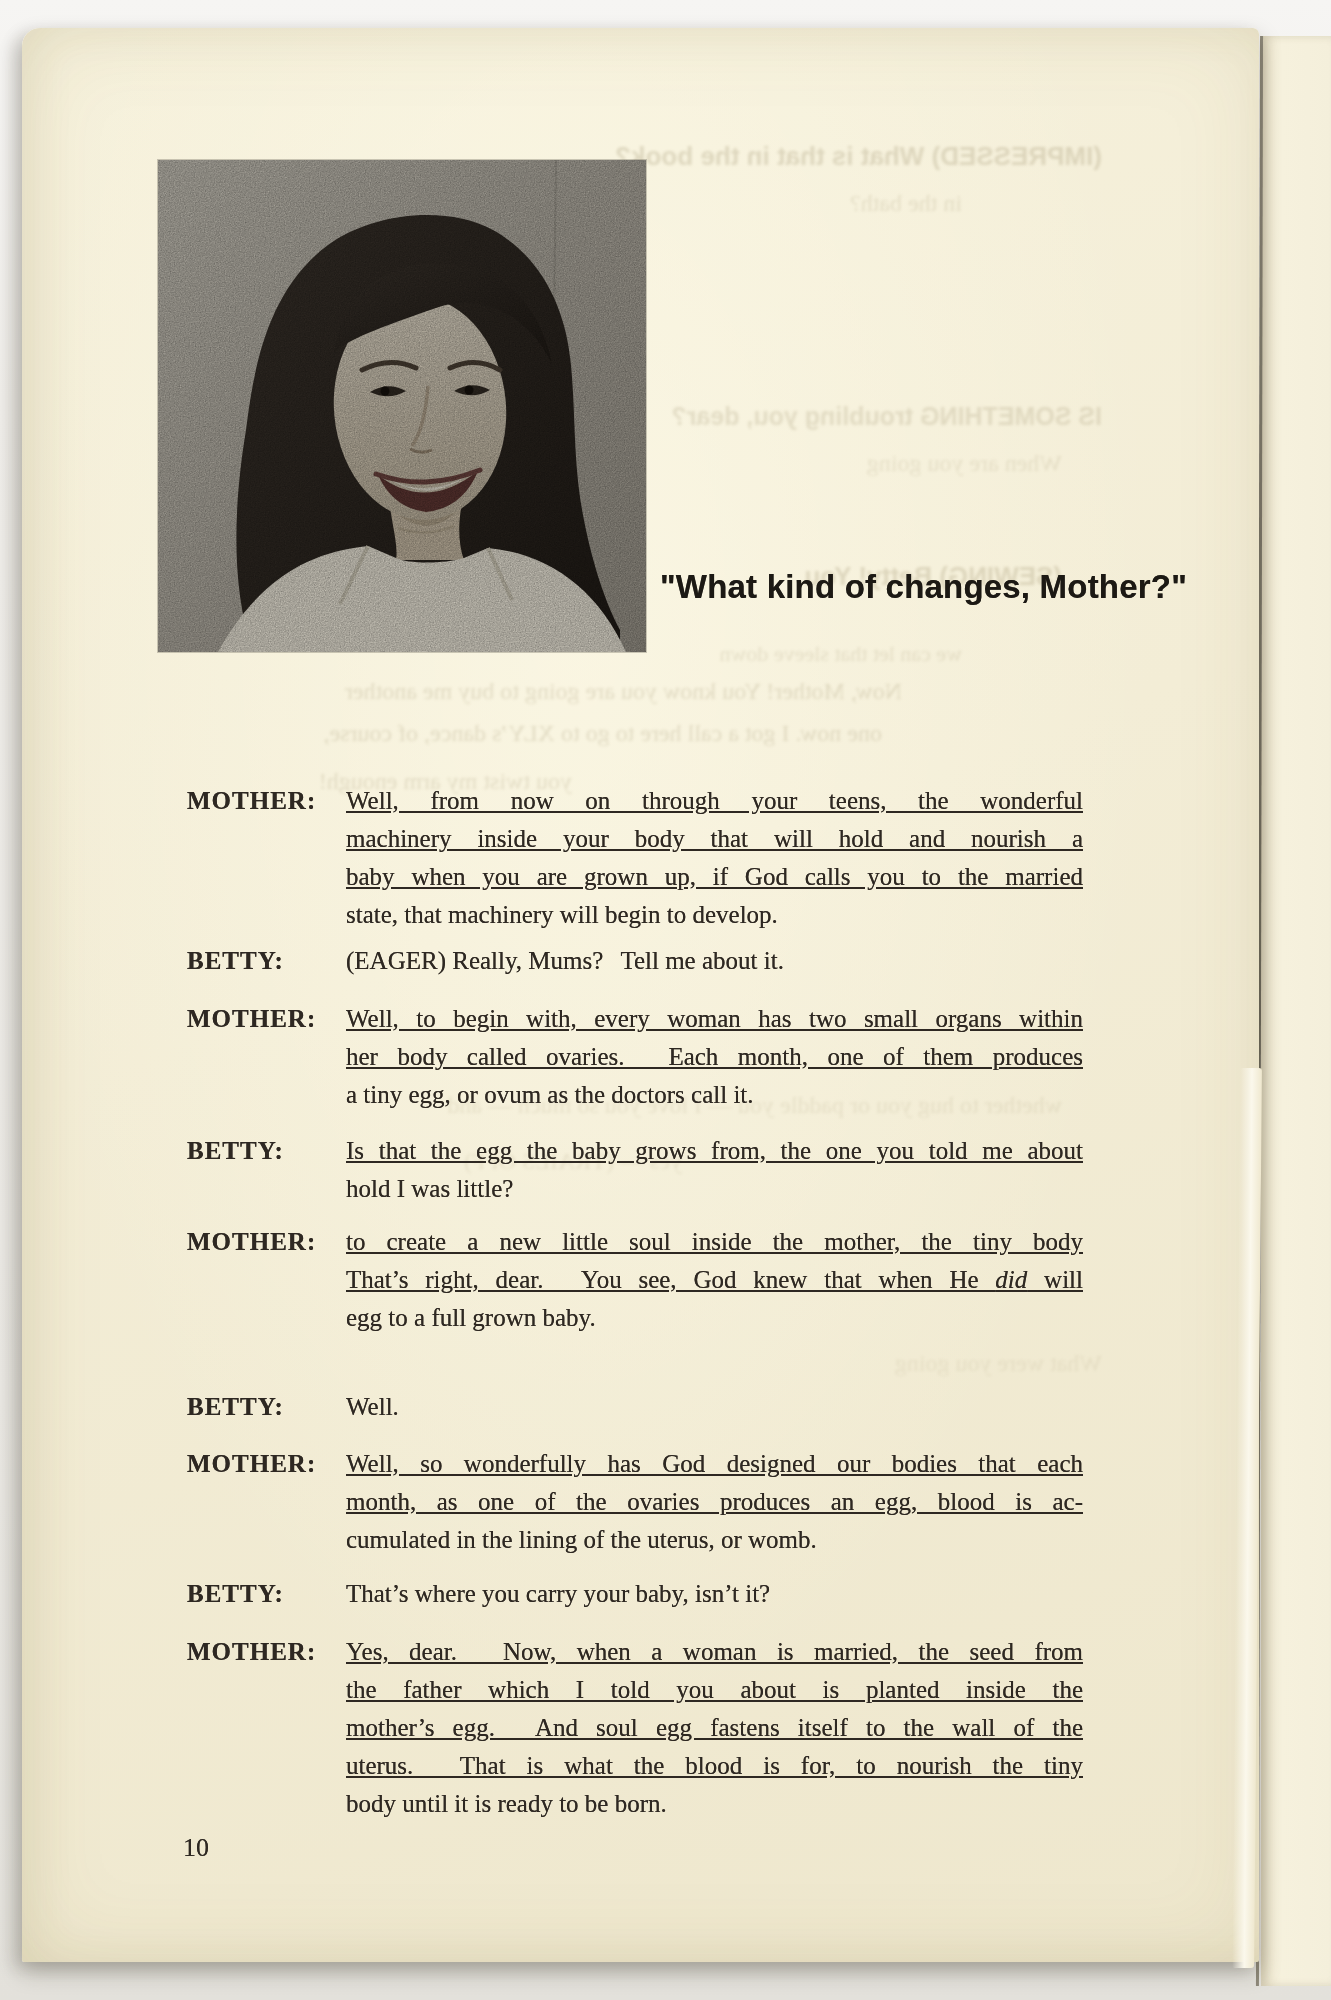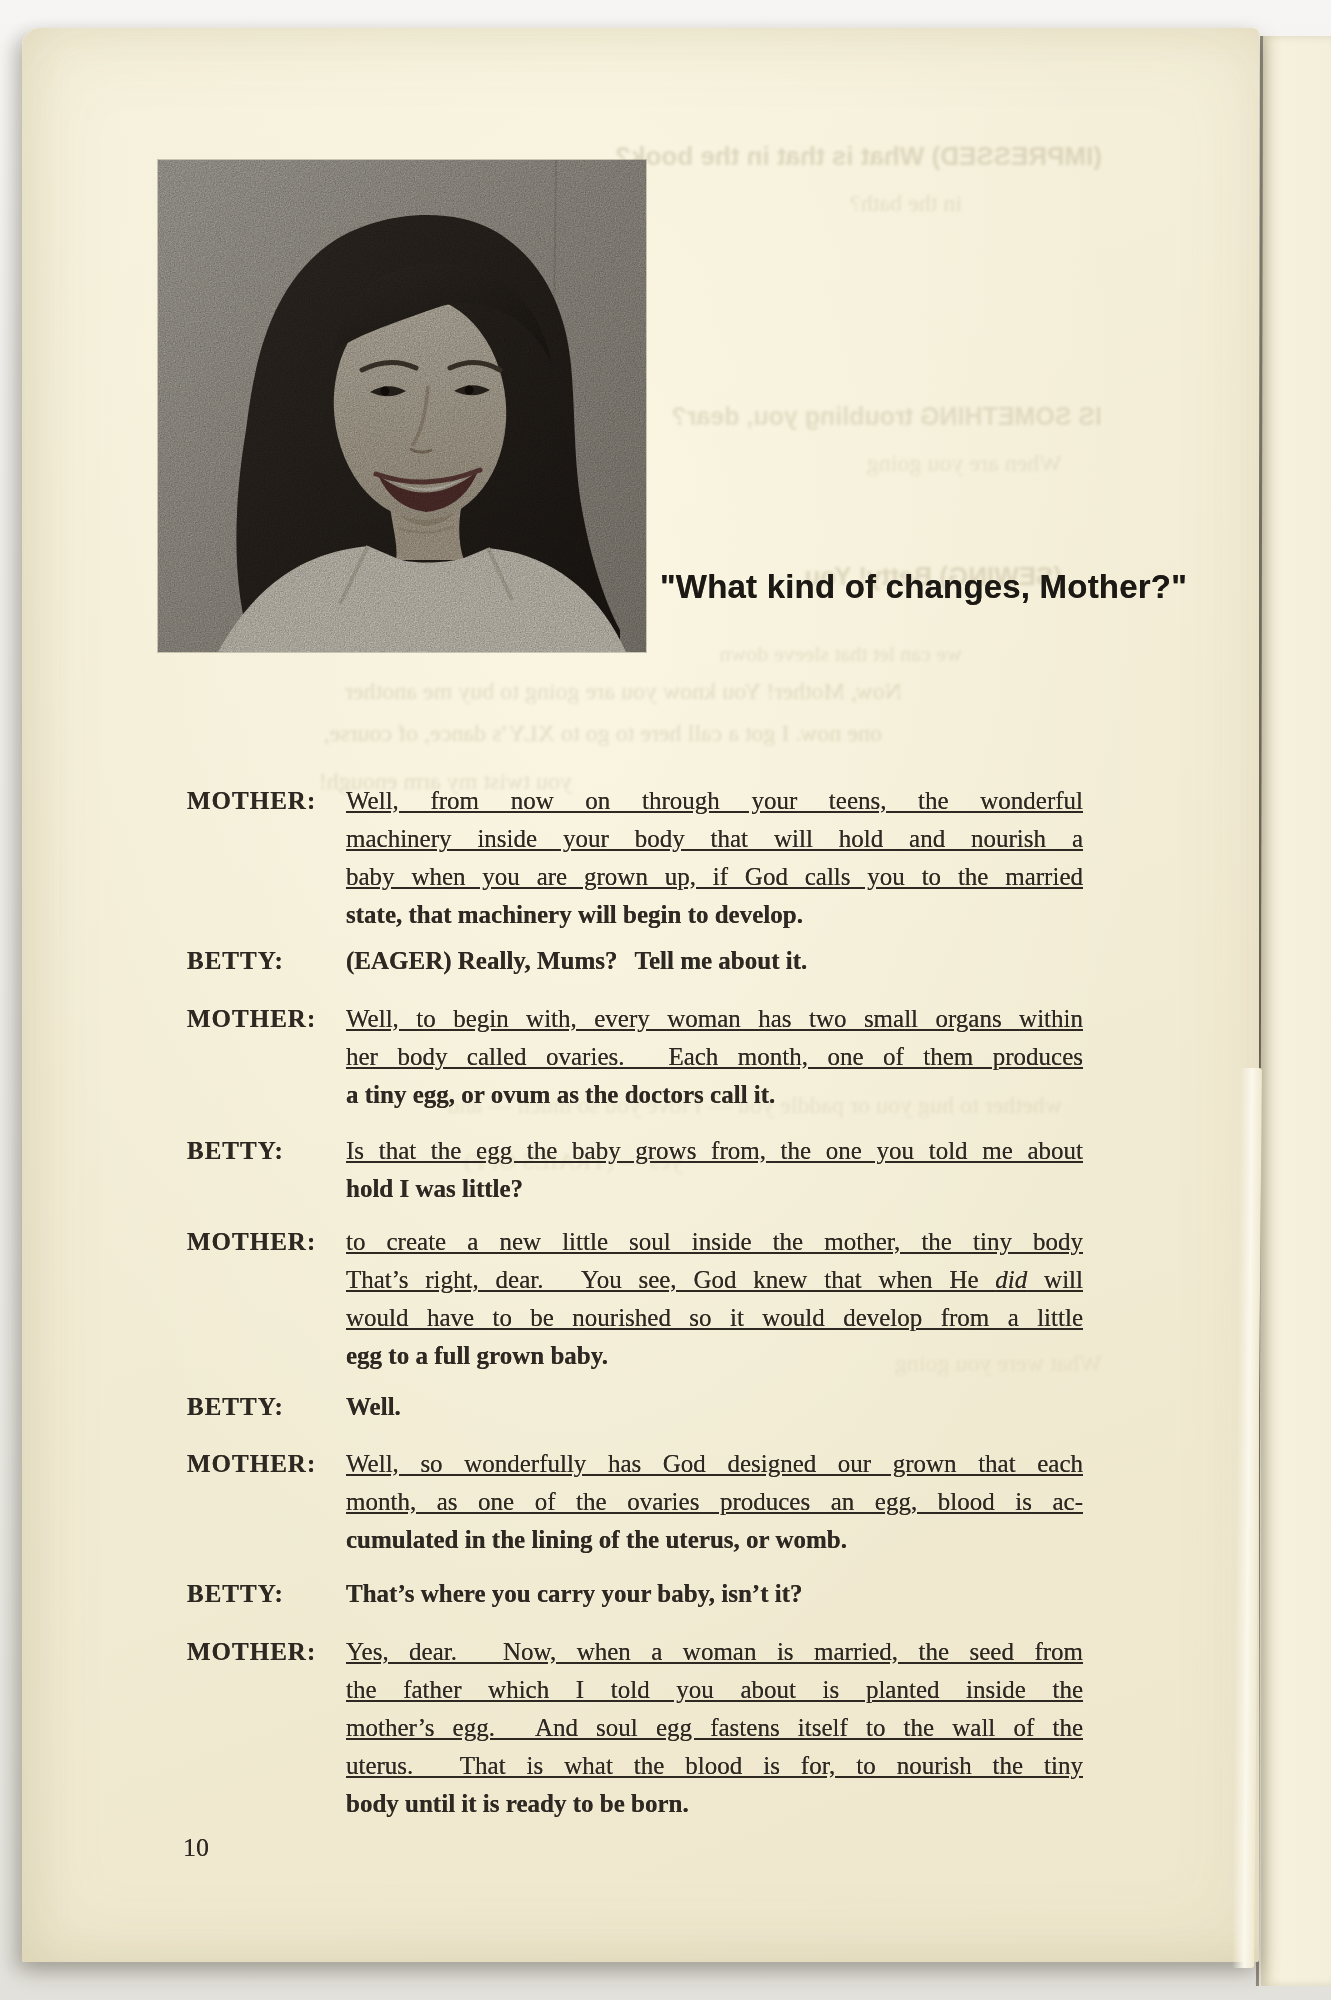--- a/index.html
+++ b/index.html
@@ -56,21 +56,21 @@
   
   .dialogue{position:absolute; left:165px; top:0; width:896px; color:#2e2822;}
   .block{position:absolute; left:0; width:896px; display:flex;}
   .speaker{
     width:159px; flex:0 0 159px; font-size:25px; line-height:38px;
     letter-spacing:1px; text-shadow:0 0 .5px rgba(46,40,34,.8);font-weight:bold;
   }
   .lines{width:737px; flex:0 0 737px; font-size:25px; line-height:38px;
     text-shadow:0 0 .5px rgba(46,40,34,.8);}
   .jline{text-align:justify; text-align-last:justify;text-decoration:underline;}
-  .lline{text-align:left;font-weight:bold;}
+  .lline{text-align:left;}
   
   .pagenum{
     position:absolute; left:161px; top:1805px; font-size:26px; color:#2e2822;
     text-shadow:0 0 .5px rgba(46,40,34,.8);
   }
   
   .bleed{
     position:absolute; transform:scaleX(-1); filter:blur(1.4px);
     color:#8d7f58; font-family:"Liberation Serif", serif; line-height:1.3;
     pointer-events:none; white-space:nowrap; overflow:hidden;
@@ -196,34 +196,33 @@
           <div class="lines">
             <div class="jline">Is that the egg the baby grows from, the one you told me about</div>
             <div class="lline">hold I was little?</div>
           </div>
         </div>
         <div class="block" style="top: 1195px;">
           <div class="speaker">MOTHER:</div>
           <div class="lines">
             <div class="jline">to create a new little soul inside the mother, the tiny body</div>
             <div class="jline">That’s right, dear.   You see, God knew that when He <i>did</i> will</div>
-            <div class="jline">would have to be nourished so it would develop from a little</div>
             <div class="lline">egg to a full grown baby.</div>
           </div>
         </div>
         <div class="block" style="top: 1360px;">
           <div class="speaker">BETTY:</div>
           <div class="lines">
             <div class="lline">Well.</div>
           </div>
         </div>
         <div class="block" style="top: 1417px;">
           <div class="speaker">MOTHER:</div>
           <div class="lines">
-            <div class="jline">Well, so wonderfully has God designed our grown that each</div>
+            <div class="jline">Well, so wonderfully has God designed our bodies that each</div>
             <div class="jline">month, as one of the ovaries produces an egg, blood is ac-</div>
             <div class="lline">cumulated in the lining of the uterus, or womb.</div>
           </div>
         </div>
         <div class="block" style="top: 1547px;">
           <div class="speaker">BETTY:</div>
           <div class="lines">
             <div class="lline">That’s where you carry your baby, isn’t it?</div>
           </div>
         </div>

